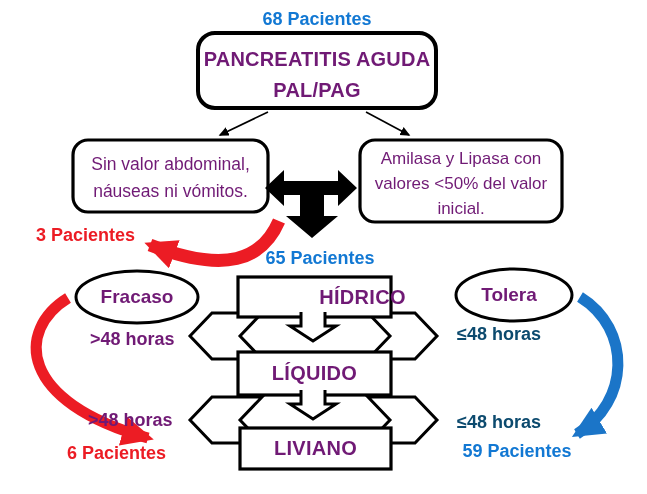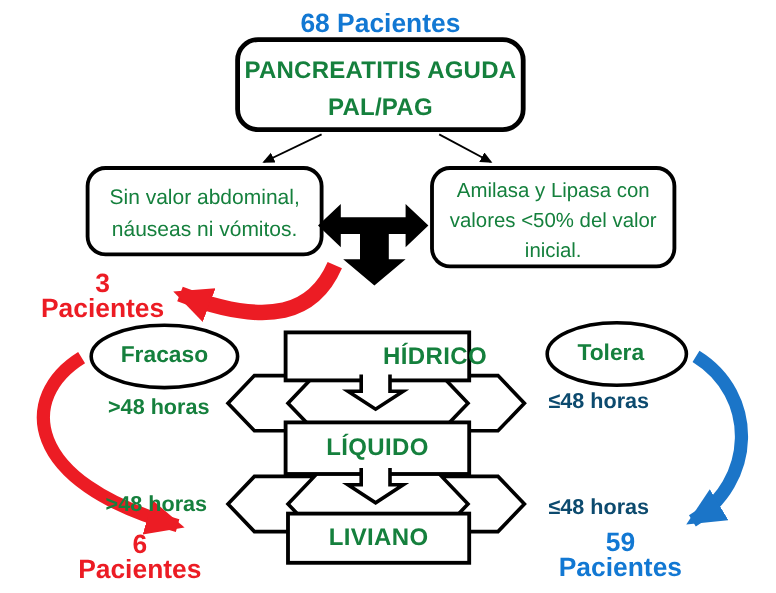--- a/index.html
+++ b/index.html
@@ -1,28 +1,28 @@
 <!DOCTYPE html>
 <html><head>
 <meta charset="utf-8">
 <style>
   html,body{margin:0;padding:0;background:#ffffff;}
   .canvas{
     position:relative;width:647px;height:494px;background:#ffffff;overflow:hidden;
     font-family:"Liberation Sans", sans-serif;
   }
   .canvas svg{position:absolute;left:0;top:0;}
-  .txt{position:absolute;white-space:pre-line;color:#15803d;}
+  .txt{position:absolute;white-space:pre-line;color:#701a75;}
   .center{text-align:center;}
   .right{text-align:left;}
   .blue{color:#1278d3;}
   .red{color:#ec1c24;}
   .gray{color:#0c4a6e;}
 
-  .count{font-size:22px;font-weight:700;line-height:21px;}
+  .count{font-size:18px;font-weight:700;line-height:21px;}
   .main-box-text{left:198px;top:44px;width:238px;font-size:20px;font-weight:700;line-height:31px;letter-spacing:.2px;}
   .left-box-text{left:78px;top:151px;width:185px;font-size:17.5px;line-height:27px;}
   .right-box-text{left:363px;top:146px;width:196px;font-size:17px;line-height:25px;}
   .step-label{font-size:20px;font-weight:700;line-height:22px;letter-spacing:.3px;}
   .hours{font-size:18px;font-weight:700;line-height:20px;}
   .ellipse-label{font-size:19px;font-weight:700;line-height:21px;}
 </style>
 </head>
 <body>
 
@@ -81,20 +81,21 @@
 
   <div class="txt left-box-text center">Sin valor abdominal,
 náuseas ni vómitos.</div>
 
   <div class="txt right-box-text center">Amilasa y Lipasa con
 valores &lt;50% del valor
 inicial.</div>
 
   <div class="txt count red center" style="left:28px;top:225px;width:115px;">3 Pacientes</div>
 
+  <div class="txt count blue center" style="left:250px;top:248px;width:140px;">65 Pacientes</div>
 
   <div class="txt ellipse-label center" style="left:77px;top:286px;width:120px;">Fracaso</div>
 
   <div class="txt ellipse-label center" style="left:455px;top:284px;width:108px;">Tolera</div>
 
   <div class="txt step-label center" style="left:238px;top:286px;width:153px;padding-left:48px;">HÍDRICO</div>
 
   <div class="txt step-label center" style="left:238px;top:362px;width:153px;">LÍQUIDO</div>
 
   <div class="txt step-label center" style="left:240px;top:437px;width:151px;">LIVIANO</div>

